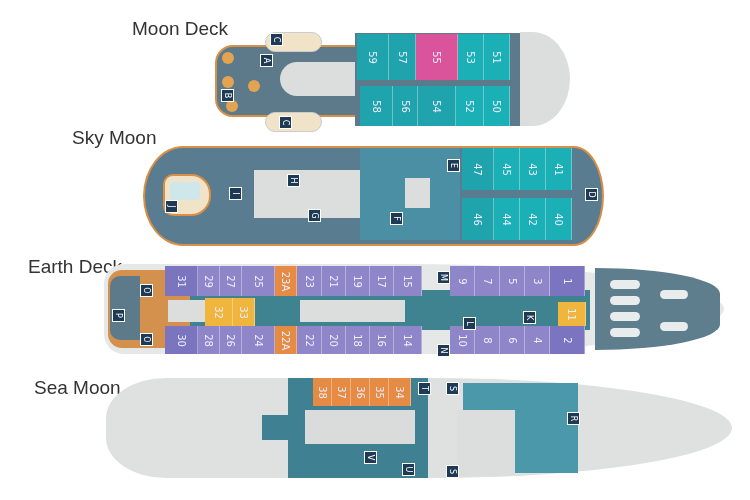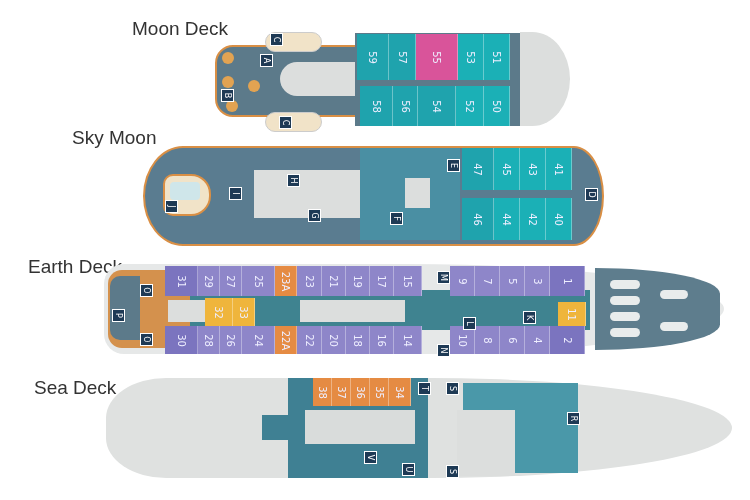--- a/index.html
+++ b/index.html
@@ -244,21 +244,21 @@
 
   <div class="tag" style="left:140px;top:284px;"><span>O</span></div>
   <div class="tag" style="left:112px;top:309px;"><span>P</span></div>
   <div class="tag" style="left:140px;top:333px;"><span>O</span></div>
   <div class="tag" style="left:437px;top:271px;"><span>M</span></div>
   <div class="tag" style="left:437px;top:344px;"><span>N</span></div>
   <div class="tag" style="left:463px;top:317px;"><span>L</span></div>
   <div class="tag" style="left:523px;top:311px;"><span>K</span></div>
 </div>
 
-<div class="deck-title" style="left:34px;top:377px;">Sea Deck</div>
+<div class="deck-title" style="left:34px;top:377px;">Sea Moon</div>
 <div>
   <div class="abs hull-grey" style="left:106px;top:378px;width:626px;height:100px;border-radius:60px 300px 300px 60px/40px 50px 50px 40px;background:#dfe1e0;"></div>
   <div class="abs floor" style="left:288px;top:378px;width:140px;height:100px;background:#3f8093;"></div>
   <div class="abs floor" style="left:262px;top:415px;width:30px;height:25px;background:#3f8093;"></div>
   <div class="abs hull-grey" style="left:305px;top:410px;width:110px;height:34px;background:#d9dcdb;"></div>
   <div class="abs floor" style="left:463px;top:383px;width:115px;height:90px;background:#4a98a9;"></div>
   <div class="abs hull-grey" style="left:457px;top:410px;width:58px;height:66px;background:#dcdedd;"></div>
 
   <div class="cabin orange" style="left:313px;top:378px;width:19px;height:28px;">
       <span>38</span>

